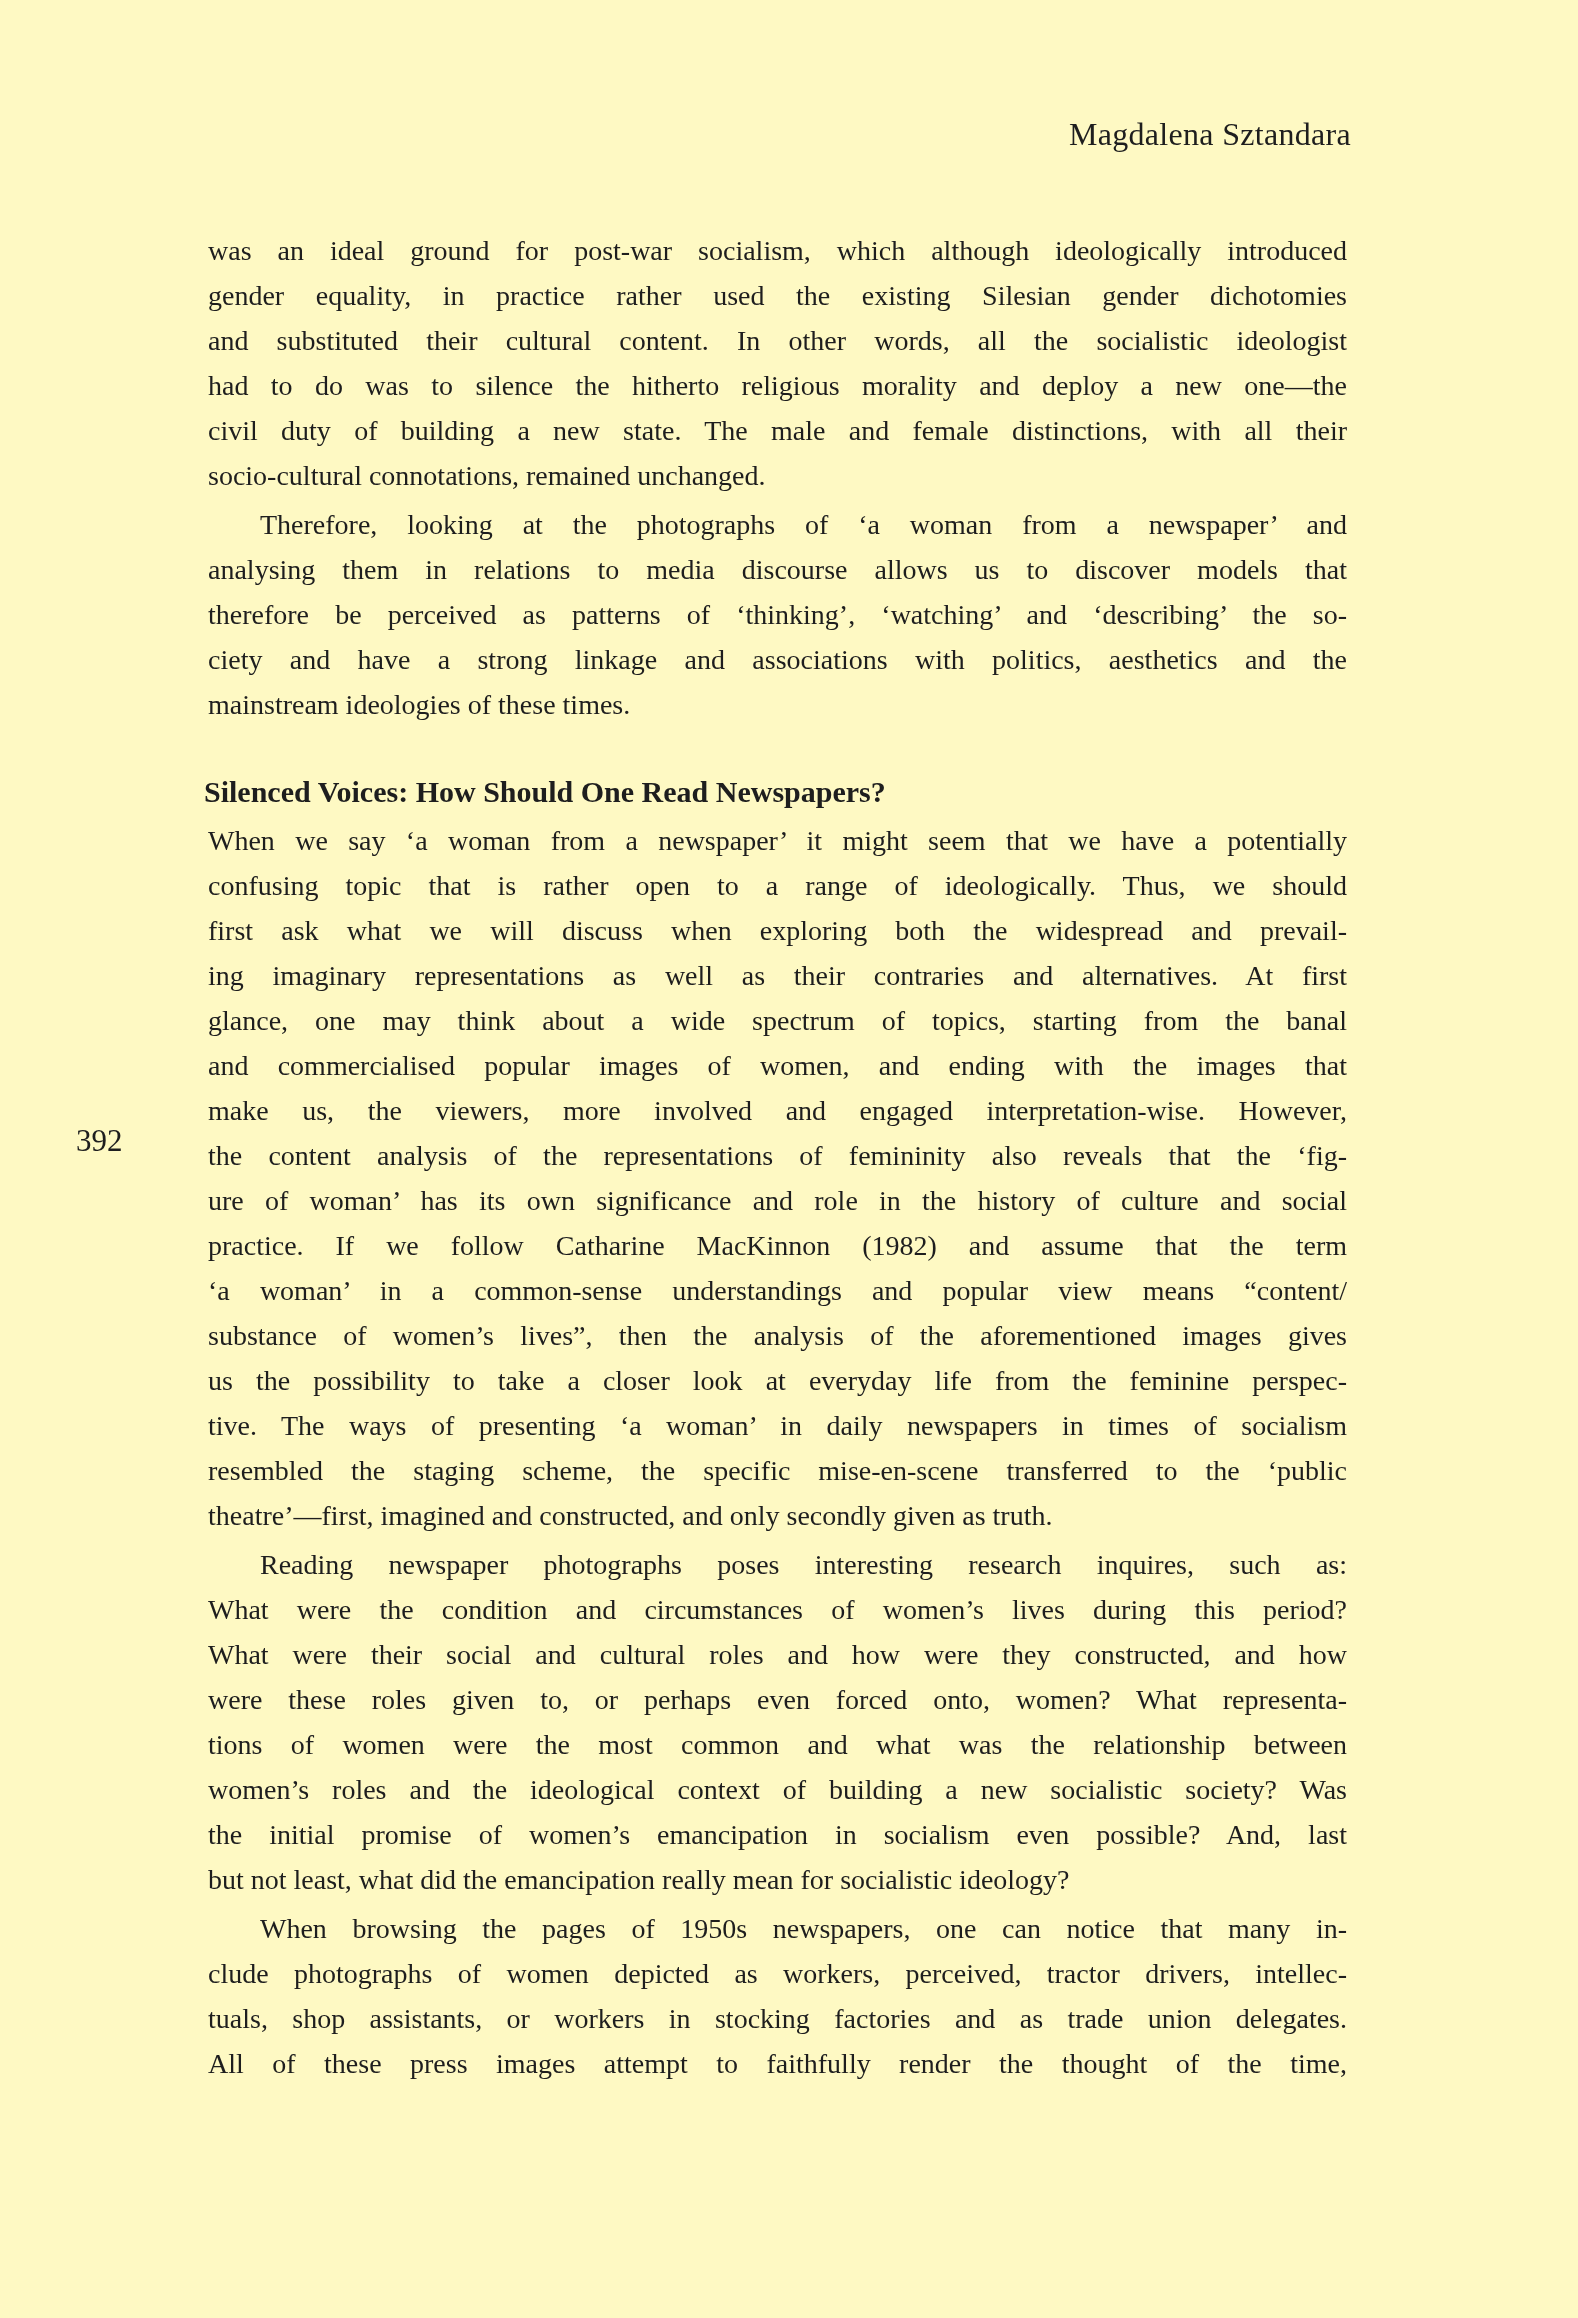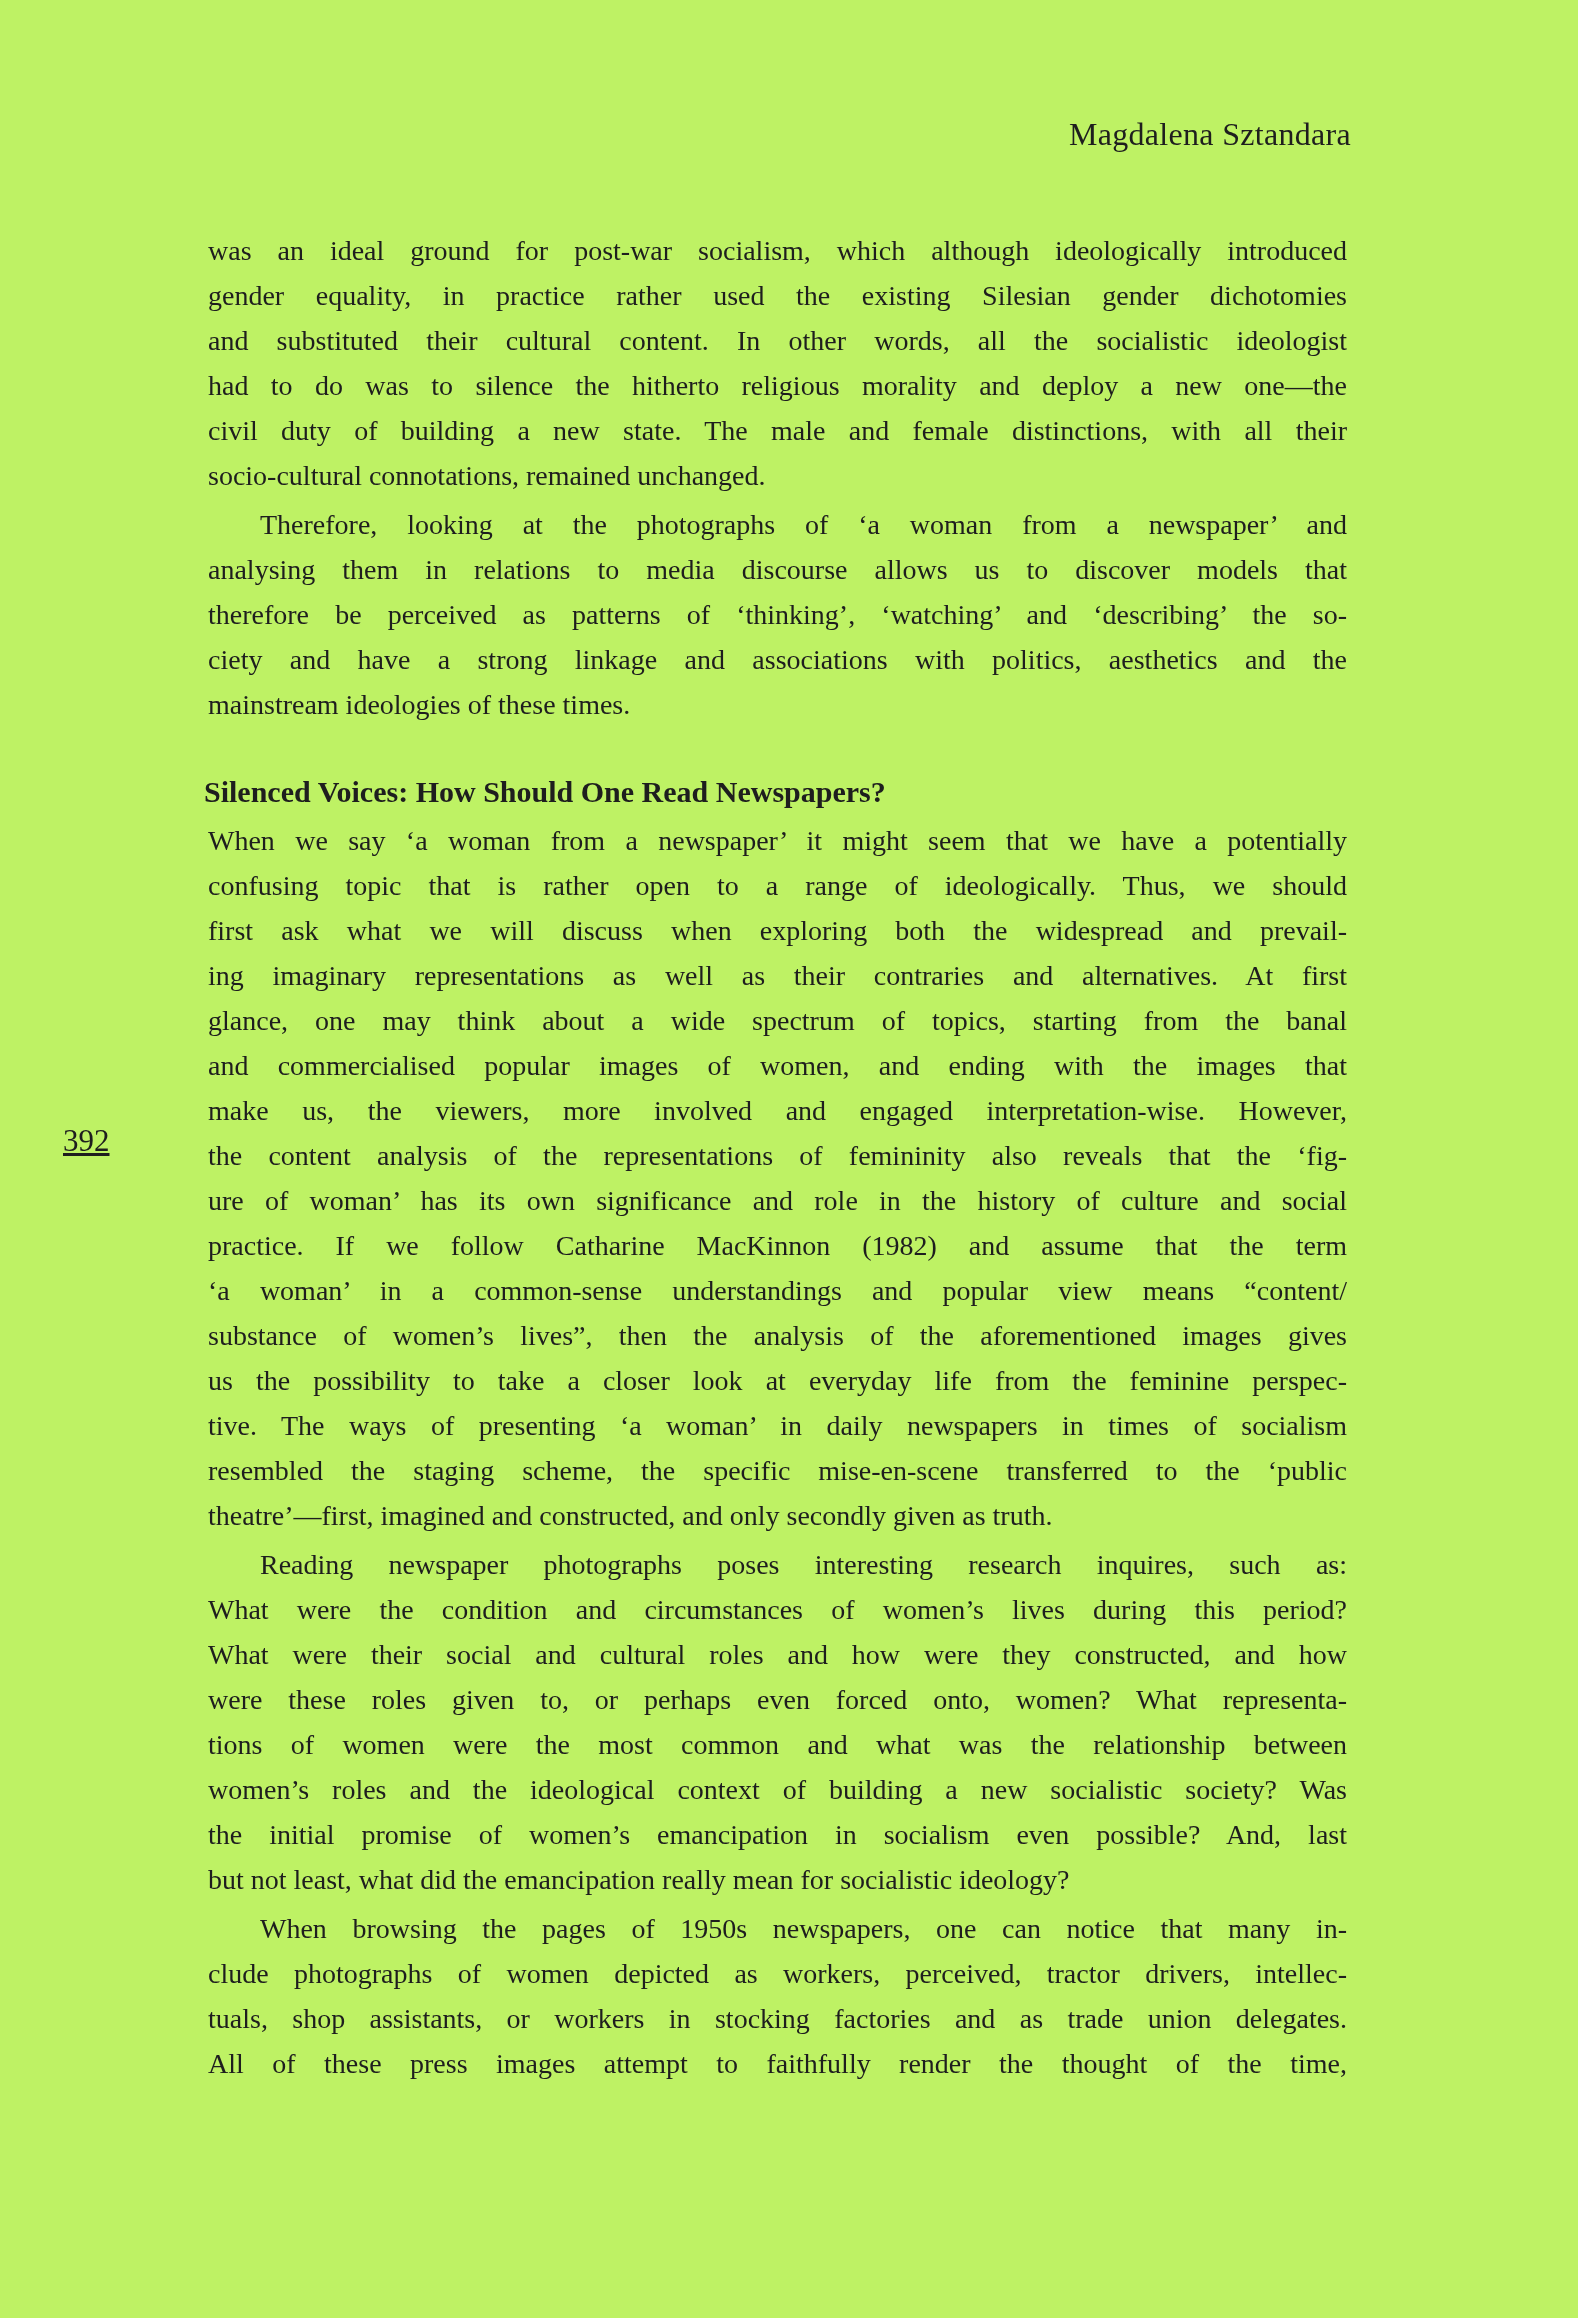--- a/index.html
+++ b/index.html
@@ -22,24 +22,23 @@
     left: 204px;
     width: 1147px;
     text-align: right;
     font-size: 32px;
     line-height: 35px;
     letter-spacing: 0.3px;
   }
   .margin-page-number {
     position: absolute;
     top: 1124px;
-    left: 63px;
+    left: 76px;
     font-size: 31px;
     line-height: 33px;
-    text-decoration: underline;
   }
   .text-block {
     position: absolute;
     left: 204px;
     top: 224px;
     width: 1147px;
     font-size: 28px;
     line-height: 45px;
   }
   .para {
@@ -60,21 +59,21 @@
     font-weight: bold;
     font-size: 30px;
     line-height: 45px;
     margin-top: 42px;
     text-align: left;
   }
 </style>
 </head>
 <body>
 
-<div class="page" style="background: #bef264; color: rgb(30, 30, 30);">
+<div class="page" style="background: #fef9c3; color: rgb(30, 30, 30);">
   <div class="running-header">Magdalena Sztandara</div>
 
   <div class="margin-page-number">392</div>
 
   <div class="text-block">
       <div class="para">
         <div class="line">was an ideal ground for post-war socialism, which although ideologically introduced</div>
         <div class="line">gender equality, in practice rather used the existing Silesian gender dichotomies</div>
         <div class="line">and substituted their cultural content. In other words, all the socialistic ideologist</div>
         <div class="line">had to do was to silence the hitherto religious morality and deploy a new one—the</div>

